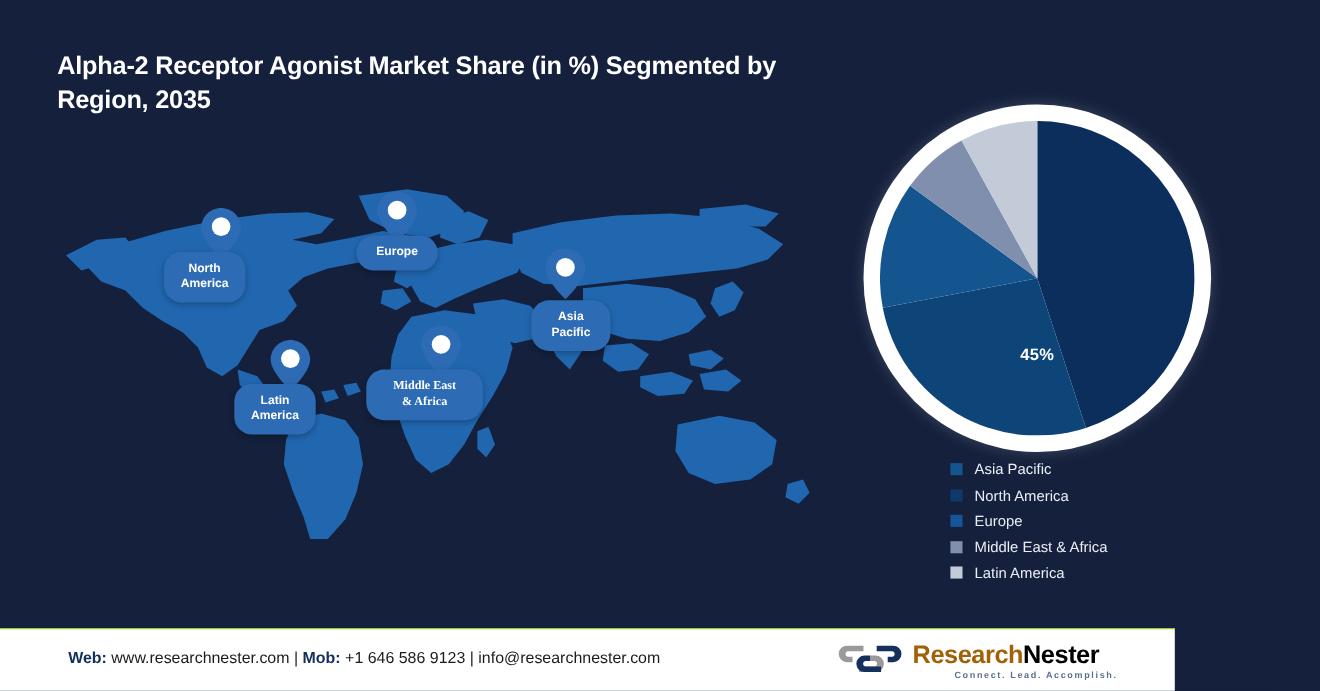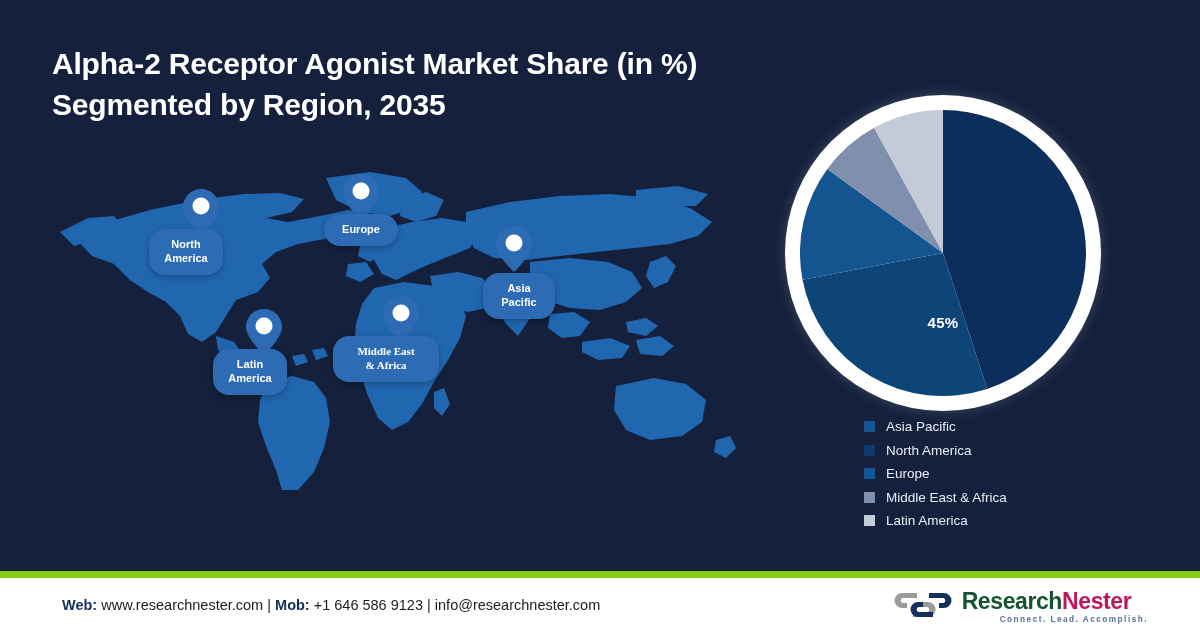--- a/index.html
+++ b/index.html
@@ -17,21 +17,21 @@
     width:1200px; height:628px;
     background:#14203c;
   }
 
   
   #title {
     position:absolute;
     left:52px; top:44px;
     width:740px;
     color:#ffffff;
-    font-size:30px;
+    font-size:23px;
     font-weight:bold;
     line-height:1.35;
     letter-spacing:-0.2px;
   }
 
   
   #map-area {
     position:absolute;
     left:30px; top:160px;
     width:710px; height:330px;
@@ -109,23 +109,23 @@
   .legend-text {
     color:#e9eef6;
     font-size:13.5px;
     white-space:nowrap;
   }
 
   
   #footer {
     position:absolute;
     left:0; top:571px;
-    width:1200px; height:57px;
+    width:1068px; height:57px;
     background:#ffffff;
-    border-top:7px solid #84cc16;
+    border-top:1px solid #84cc16;
   }
   #footer-contact {
     position:absolute;
     left:62px; top:19px;
     font-size:14.5px;
     color:#1c1c1c;
     white-space:nowrap;
   }
   #footer-contact b { color:#13305c; }
 
@@ -134,22 +134,22 @@
     right:52px; top:9px;
     display:flex;
     align-items:center;
     height:40px;
   }
   #logo-mark { margin-right:9px; }
   #logo-text { line-height:1; }
   #logo-name {
     font-size:23px; font-weight:bold; letter-spacing:-0.4px;
   }
-  #logo-name .lw1 { color:#14532d; }
-  #logo-name .lw2 { color:#be185d; }
+  #logo-name .lw1 { color:#a16207; }
+  #logo-name .lw2 { color:#000000; }
   #logo-tagline {
     font-size:8.2px;
     font-weight:bold;
     color:#5a6f93;
     letter-spacing:1.5px;
     margin-top:3px;
     margin-left:38px;
   }
 </style>
 </head>

